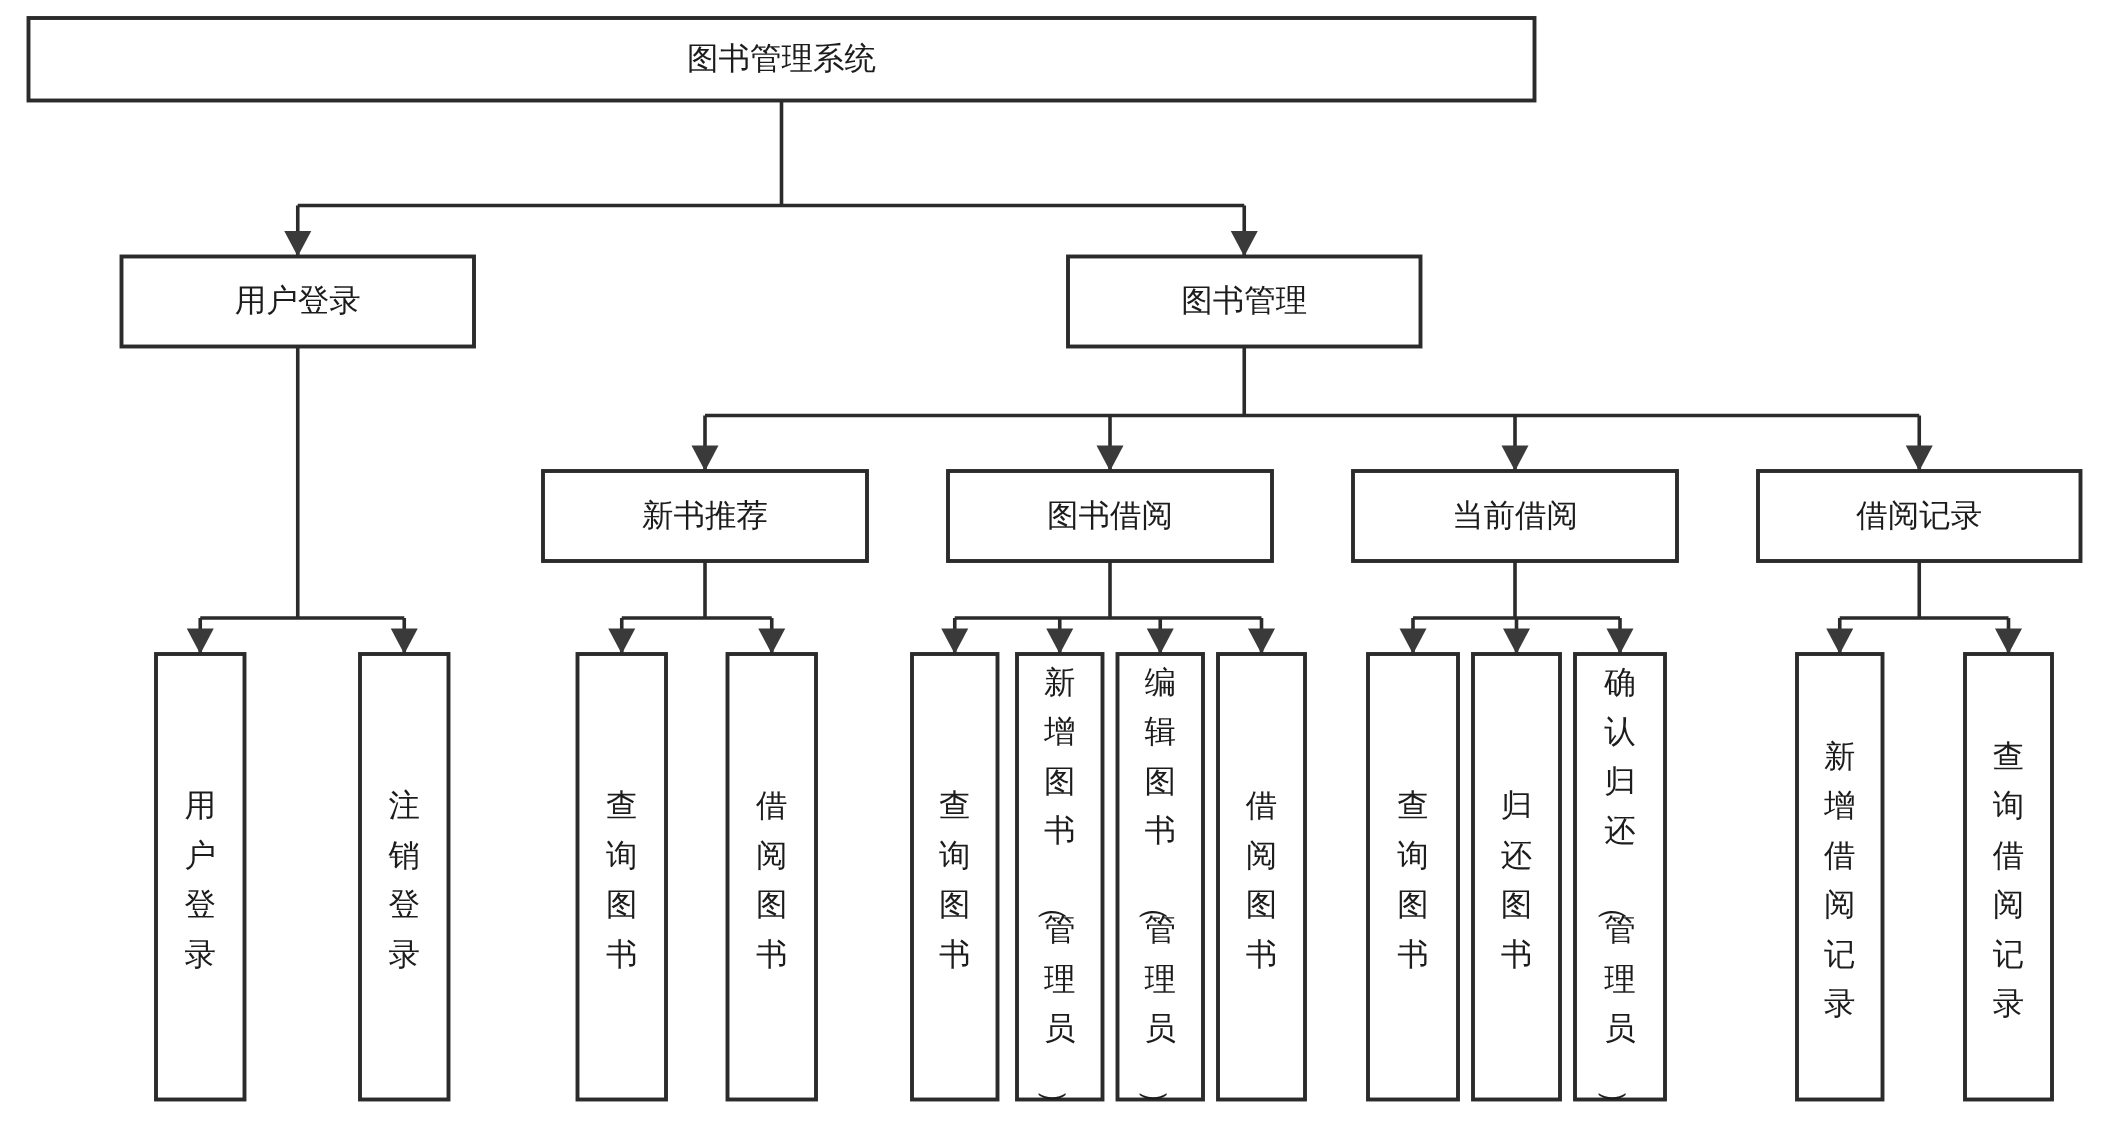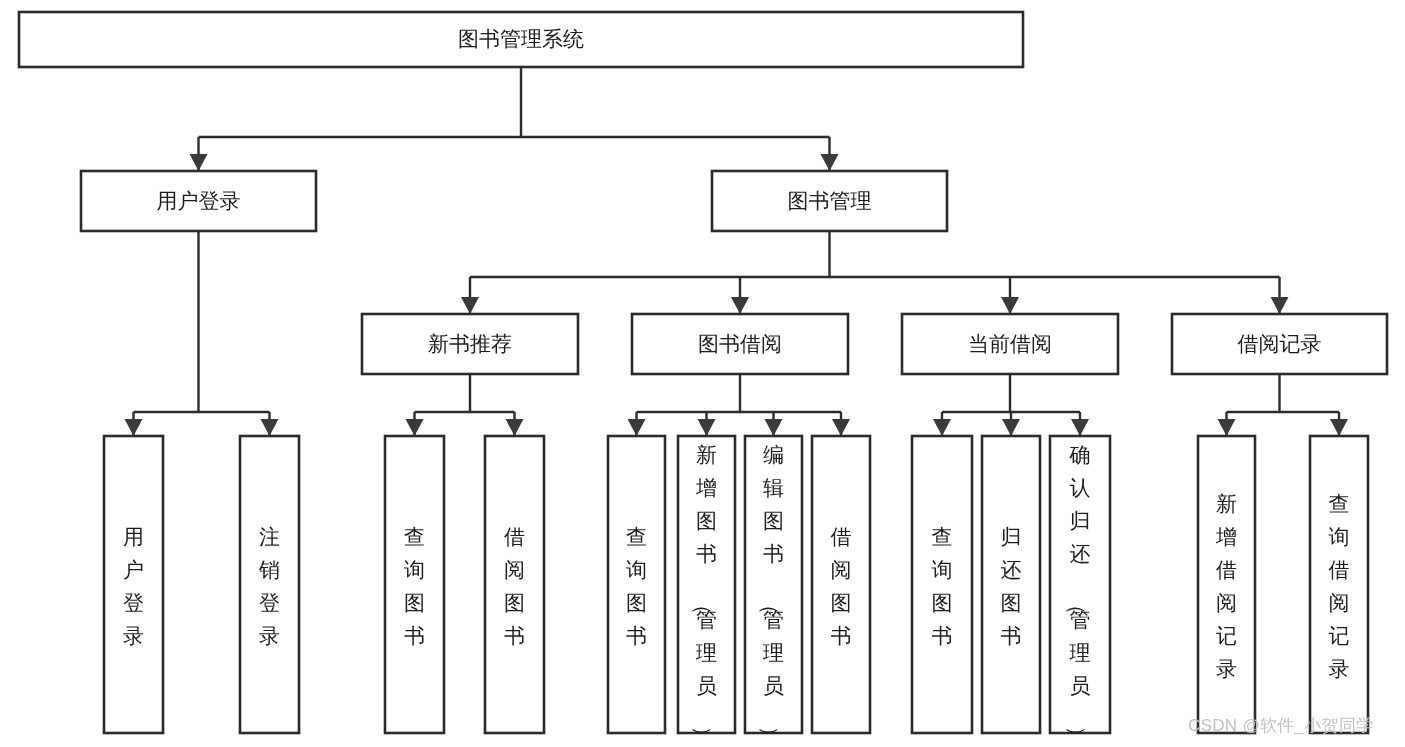--- a/index.html
+++ b/index.html
@@ -205,15 +205,14 @@
           <rect x="1198" y="436" width="57" height="297" class="node-box"></rect>
           <text x="1226.5" y="511.24" class="node-label-v"><tspan x="1226.5" dy="0">新</tspan><tspan x="1226.5" dy="33">增</tspan><tspan x="1226.5" dy="33">借</tspan><tspan x="1226.5" dy="33">阅</tspan><tspan x="1226.5" dy="33">记</tspan><tspan x="1226.5" dy="33">录</tspan></text>
         </g>
         <g>
           <rect x="1310" y="436" width="58" height="297" class="node-box"></rect>
           <text x="1339" y="511.24" class="node-label-v"><tspan x="1339" dy="0">查</tspan><tspan x="1339" dy="33">询</tspan><tspan x="1339" dy="33">借</tspan><tspan x="1339" dy="33">阅</tspan><tspan x="1339" dy="33">记</tspan><tspan x="1339" dy="33">录</tspan></text>
         </g>
       </g>
   </svg>
 
-  <div class="watermark-text">CSDN @软件_小贺同学</div>
 
 </div>
 
 </body></html>

